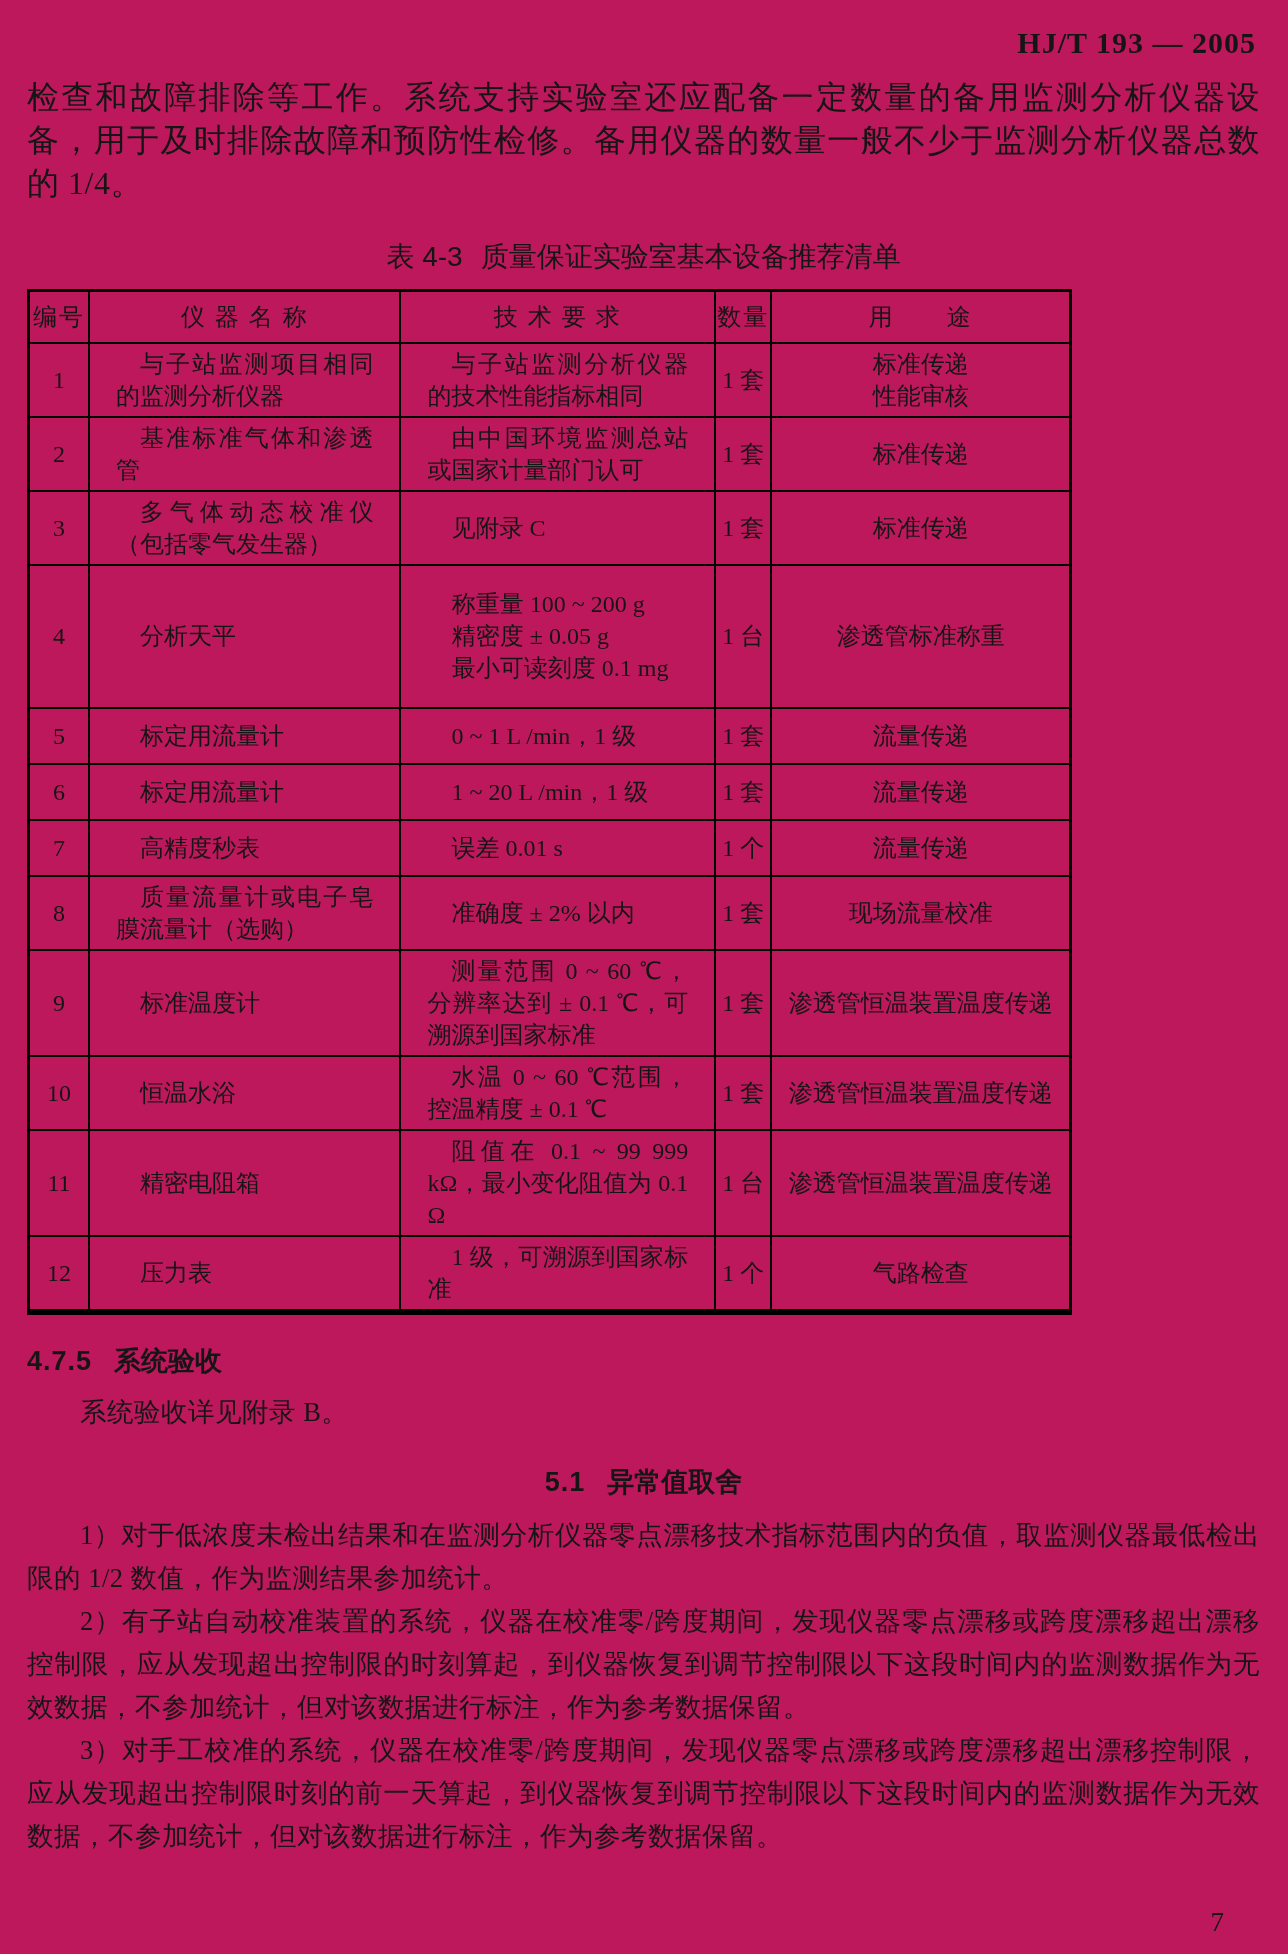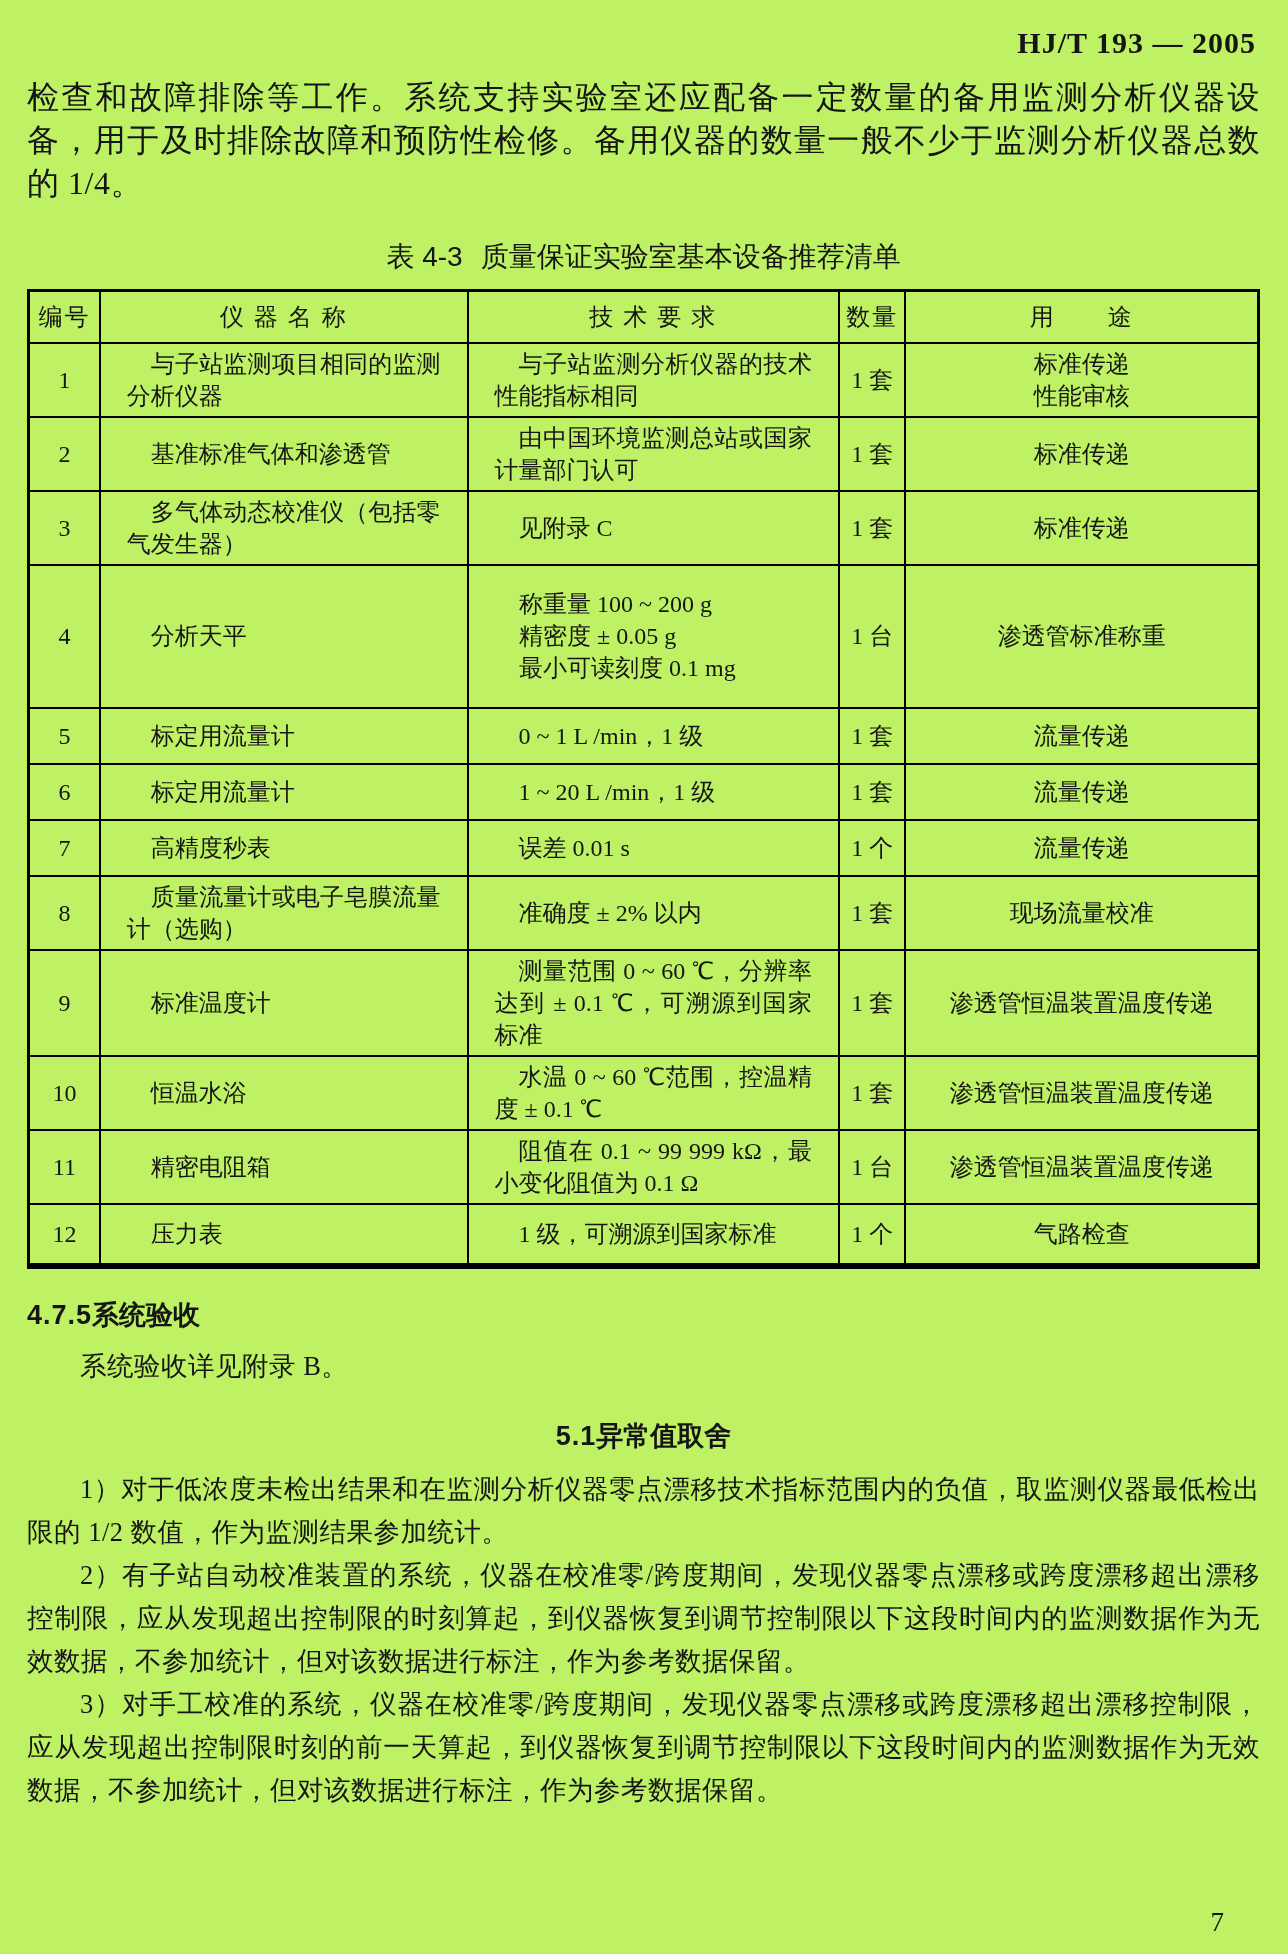--- a/index.html
+++ b/index.html
@@ -2,21 +2,21 @@
 <html><head>
 <meta charset="utf-8">
 <style>
   * { margin: 0; padding: 0; box-sizing: border-box; }
   html, body { background: #e8e8e8; }
   .page {
     position: relative;
     width: 1288px;
     height: 1954px;
     margin: 0 auto;
-    background: #bef264;
+    background: #be185d;
     color: #151515;
     font-family: "Liberation Serif", serif;
     padding: 26px 28px 0 27px;
     overflow: hidden;
   }
   .doc-header {
     text-align: right;
     font-family: "Liberation Serif", serif;
     font-weight: bold;
     font-size: 30px;
@@ -32,21 +32,21 @@
   }
   .table-title {
     margin-top: 33px;
     text-align: center;
     font-family: "Liberation Sans", sans-serif;
     font-weight: normal;
     font-size: 28px;
   }
   .table-title .tbl-label { margin-right: 18px; }
   table.eq-table {
-    width: 1233px;
+    width: 1045px;
     margin-top: 13px;
     border-collapse: collapse;
     table-layout: fixed;
     font-size: 24px;
     line-height: 32px;
     border: 3px solid #000;
     border-bottom-width: 6px;
   }
   .eq-table th, .eq-table td {
     border: 2px solid #000;
@@ -74,21 +74,21 @@
   .pre { white-space: pre-line; }
   .noindent { text-indent: 0; padding-left: 2.1em; }
   .sec-heading {
     font-family: "Liberation Sans", sans-serif;
     font-weight: bold;
     font-size: 27px;
   }
   .sec-475 { margin-top: 28px; }
   .sec-5   { margin-top: 34px; font-size: 29px; }
   .sec-51  { margin-top: 30px; text-align: center; }
-  .sec-heading .sec-num { letter-spacing: 1px; }
+  .sec-heading .sec-num { margin-right: 22px; letter-spacing: 1px; }
   .body-par {
     font-size: 26.5px;
     line-height: 43px;
     text-align: justify;
     text-indent: 2em;
     letter-spacing: 0.5px;
   }
   .after-475 { margin-top: 12px; }
   .pars { margin-top: 14px; }
   .page-number {

